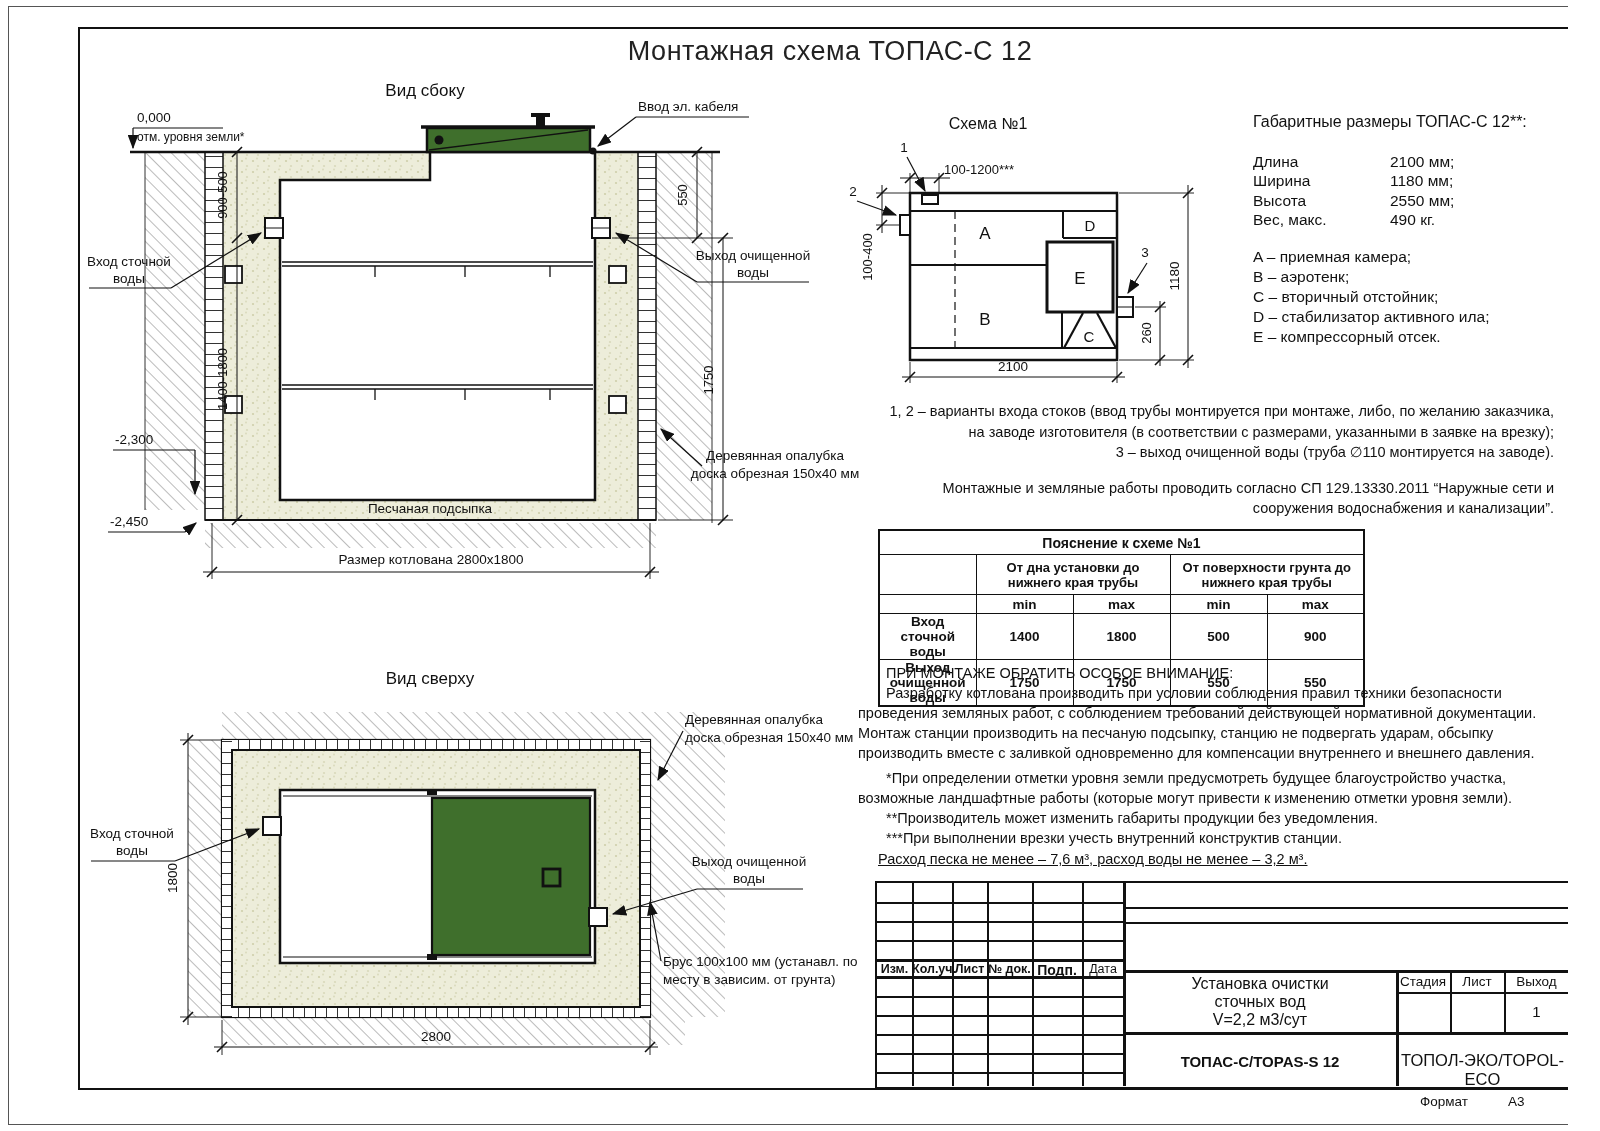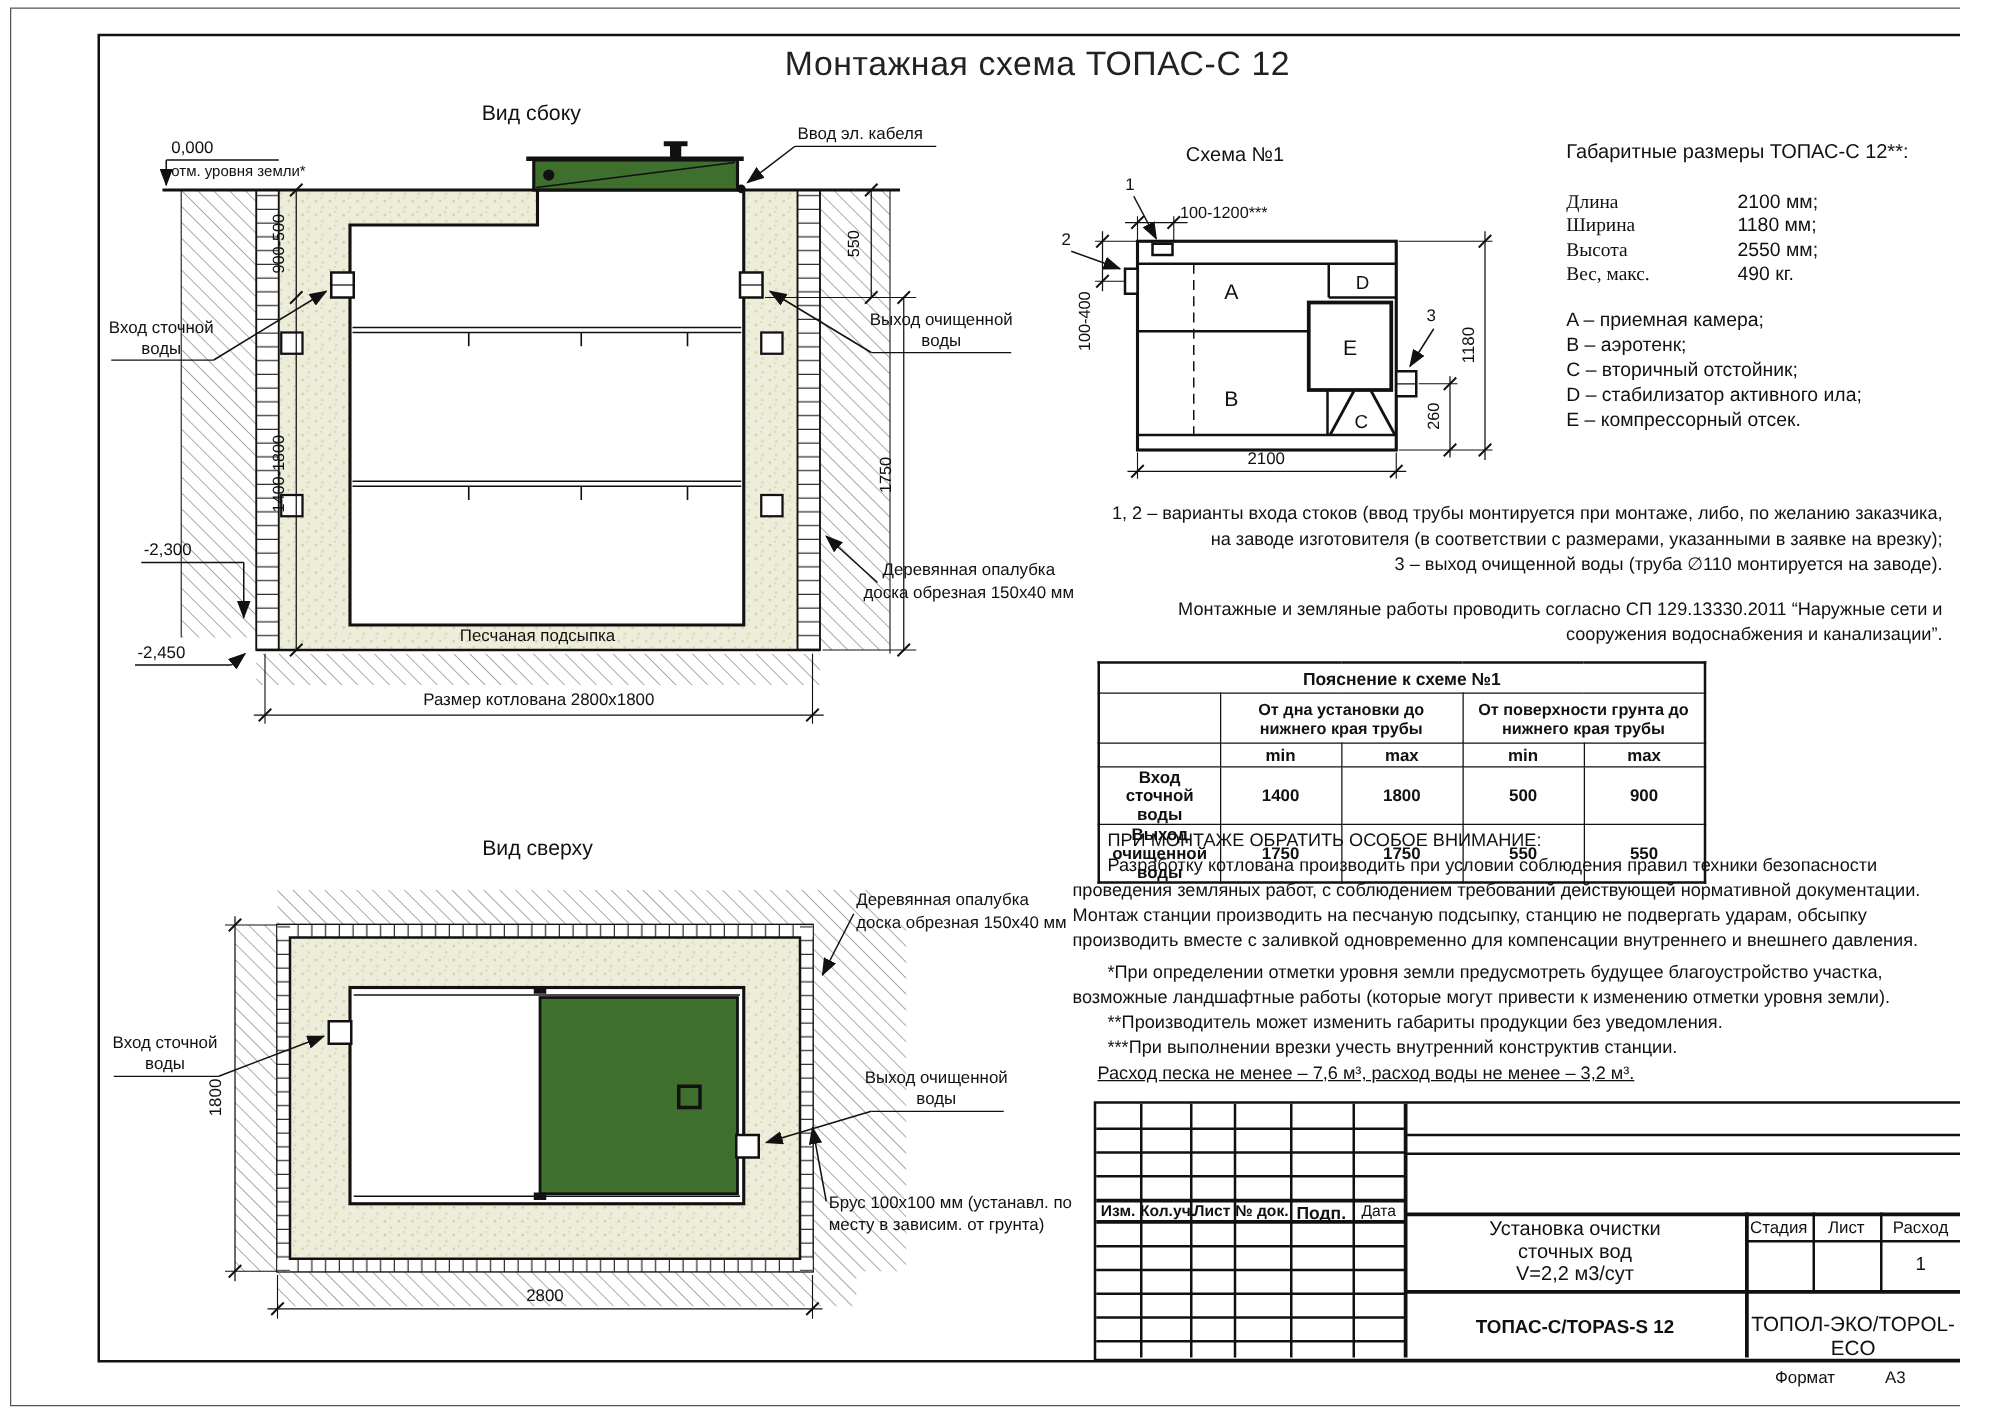--- a/index.html
+++ b/index.html
@@ -10,21 +10,21 @@
   #main-frame{position:absolute;left:78px;top:27px;width:1497px;height:1063px;border:2.5px solid #111;box-sizing:border-box;}
   #sheet-title{position:absolute;left:500px;top:36px;width:660px;text-align:center;
                font-size:27px;letter-spacing:.5px;color:#222;}
   svg text{font-family:"Liberation Sans","DejaVu Sans",sans-serif;fill:#111;}
   .t12{font-size:12px;} .t13{font-size:13px;} .t135{font-size:13.5px;} .t15{font-size:15px;}
   .t16{font-size:16px;} .t17{font-size:17px;}
   
   #overall-block{position:absolute;left:1253px;top:112px;width:310px;font-size:15.5px;line-height:19.5px;}
   #overall-block .ttl{margin-bottom:20px;font-size:16px;}
   .dimrow{display:flex;}
-  .dimrow .lbl{width:137px;font-family:Liberation Serif, serif;}
+  .dimrow .lbl{width:137px;}
   #overall-legend{margin-top:17px;line-height:20px;}
   #notes-block{position:absolute;left:858px;top:401px;width:696px;font-size:14.5px;line-height:20.5px;}
   #notes-block p{margin:0;text-align:right;}
   .ind{text-indent:28px;}
   #note-sp{margin-top:15px !important;}
   
   #pipe-table{position:absolute;left:878px;top:529px;}
   #pipe-table table{border-collapse:collapse;table-layout:fixed;width:487px;font-size:13.5px;font-weight:700;}
   #pipe-table td{border:1.5px solid #111;text-align:center;padding:0 2px;}
   #pipe-table table{border:2.5px solid #111;}
@@ -478,21 +478,21 @@
     <span class="tb-txt" style="left:205px;top:79px;width:42px;font-size:12.5px;font-weight:400;">Дата</span>
 
     <div class="tb-txt" style="left:247px;top:92px;width:272px;font-size:16px;line-height:18px;">
       <div>Установка очистки</div>
       <div>сточных вод</div>
       <div>V=2,2 м3/сут</div>
     </div>
 
     <span class="tb-txt" style="left:519px;top:91px;width:54px;font-size:13.5px;">Стадия</span>
     <span class="tb-txt" style="left:573px;top:91px;width:54px;font-size:13.5px;">Лист</span>
-    <span class="tb-txt" style="left:627px;top:91px;width:65px;font-size:13.5px;">Расход</span>
+    <span class="tb-txt" style="left:627px;top:91px;width:65px;font-size:13.5px;">Выход</span>
     <span class="tb-txt" style="left:627px;top:120px;width:65px;font-size:15px;">1</span>
 
     <span class="tb-txt" style="left:247px;top:170px;width:272px;font-size:15px;font-weight:700;">ТОПАС-С/TOPAS-S 12</span>
     <span class="tb-txt" style="left:519px;top:168px;width:173px;font-size:16.5px;">ТОПОЛ-ЭКО/TOPOL-ECO</span>
   </div>
   <span id="format-label">Формат</span>
   <span id="format-value">A3</span>
 </div>
 
 </body></html>

